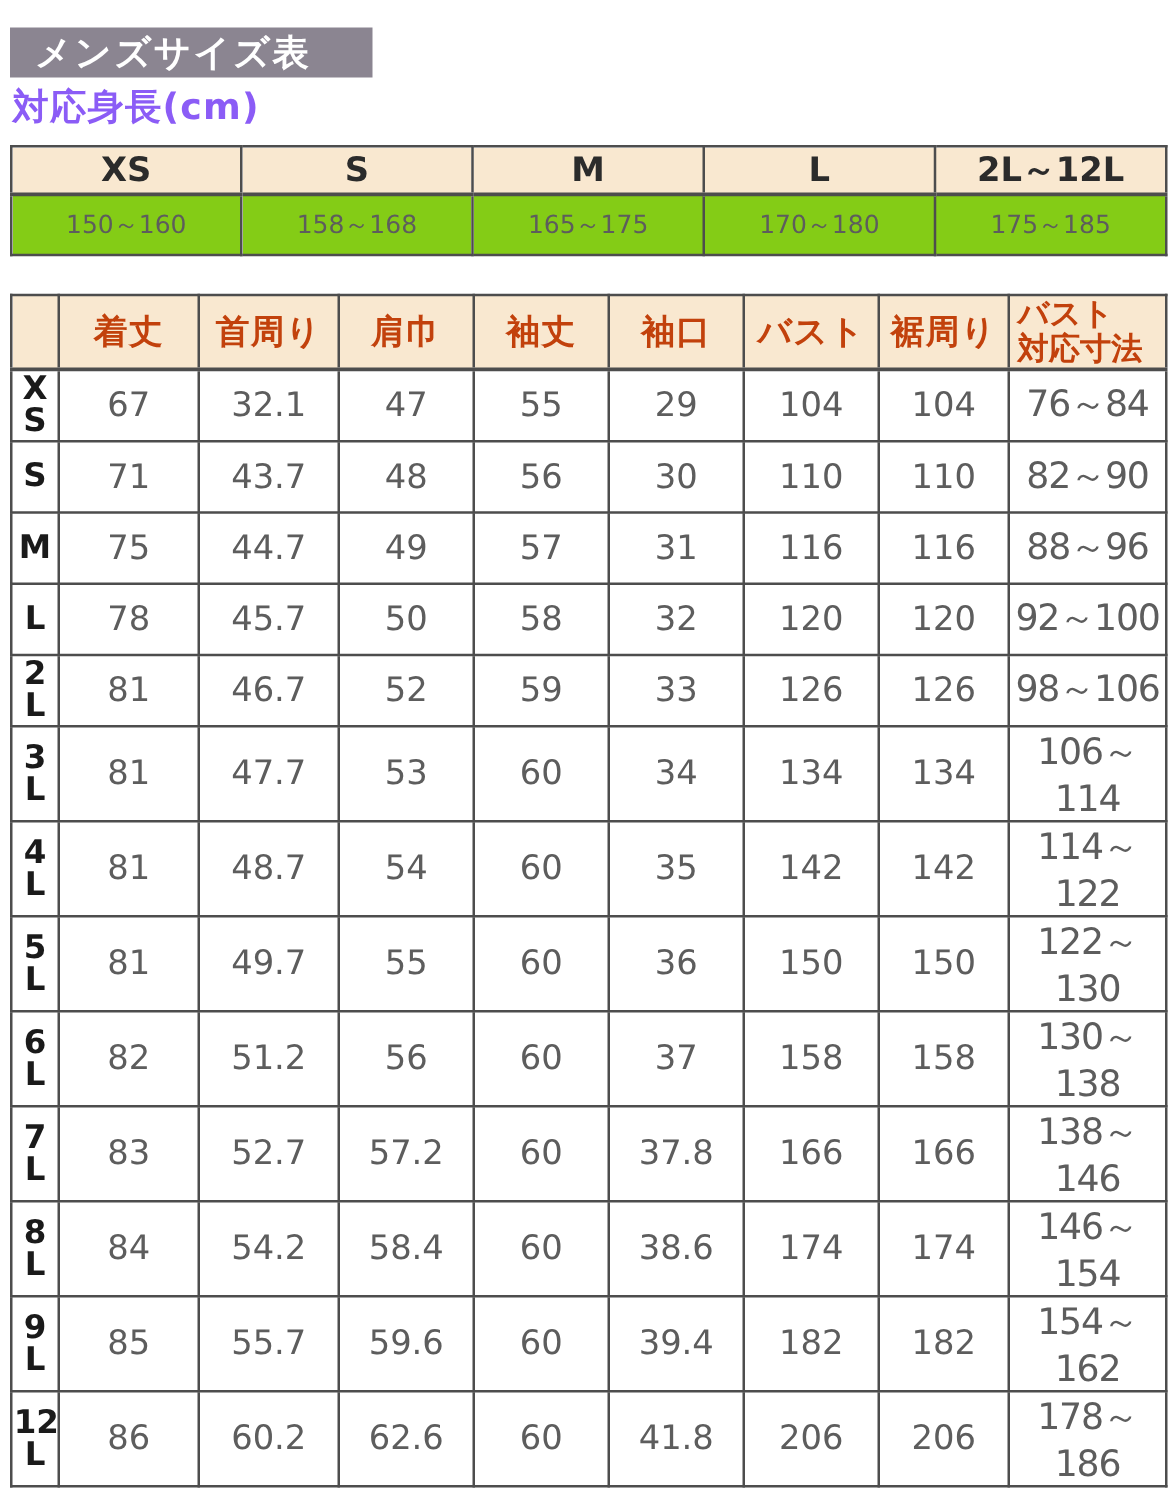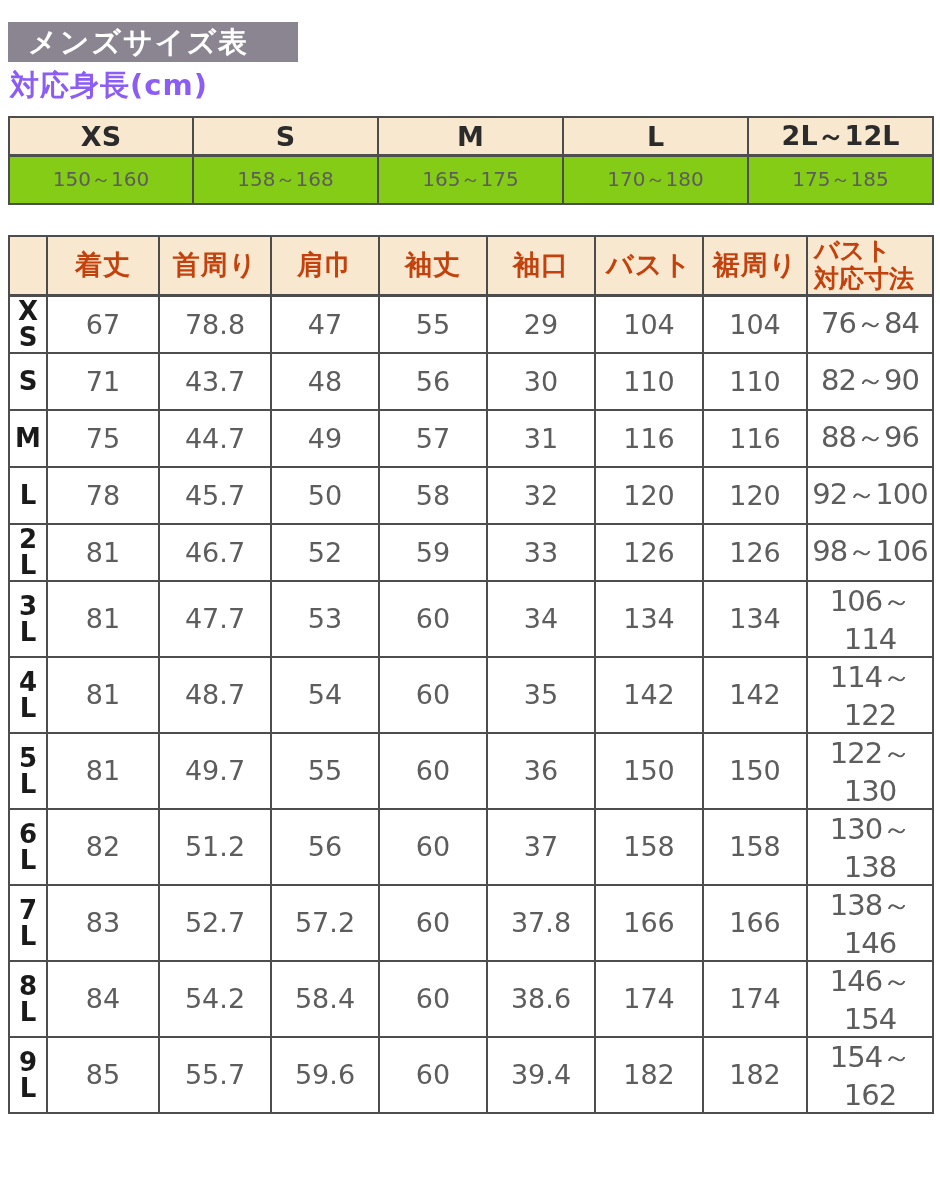--- a/index.html
+++ b/index.html
@@ -161,21 +161,21 @@
           <th class="peach">裾周り</th>
           <th class="peach multiline">バスト
 対応寸法</th>
         </tr>
     </thead>
     <tbody>
         <tr>
           <th class="rlabel">X
 S</th>
           <td>67</td>
-          <td>78.8</td>
+          <td>32.1</td>
           <td>47</td>
           <td>55</td>
           <td>29</td>
           <td>104</td>
           <td>104</td>
           <td class="range">76～84</td>
         </tr>
         <tr>
           <th class="rlabel">S</th>
           <td>71</td>
@@ -298,16 +298,28 @@
 L</th>
           <td>85</td>
           <td>55.7</td>
           <td>59.6</td>
           <td>60</td>
           <td>39.4</td>
           <td>182</td>
           <td>182</td>
           <td class="range">154～162</td>
         </tr>
+        <tr>
+          <th class="rlabel">12
+L</th>
+          <td>86</td>
+          <td>60.2</td>
+          <td>62.6</td>
+          <td>60</td>
+          <td>41.8</td>
+          <td>206</td>
+          <td>206</td>
+          <td class="range">178～186</td>
+        </tr>
       </tbody>
   </table>
 
 </div>
 
 </body></html>

